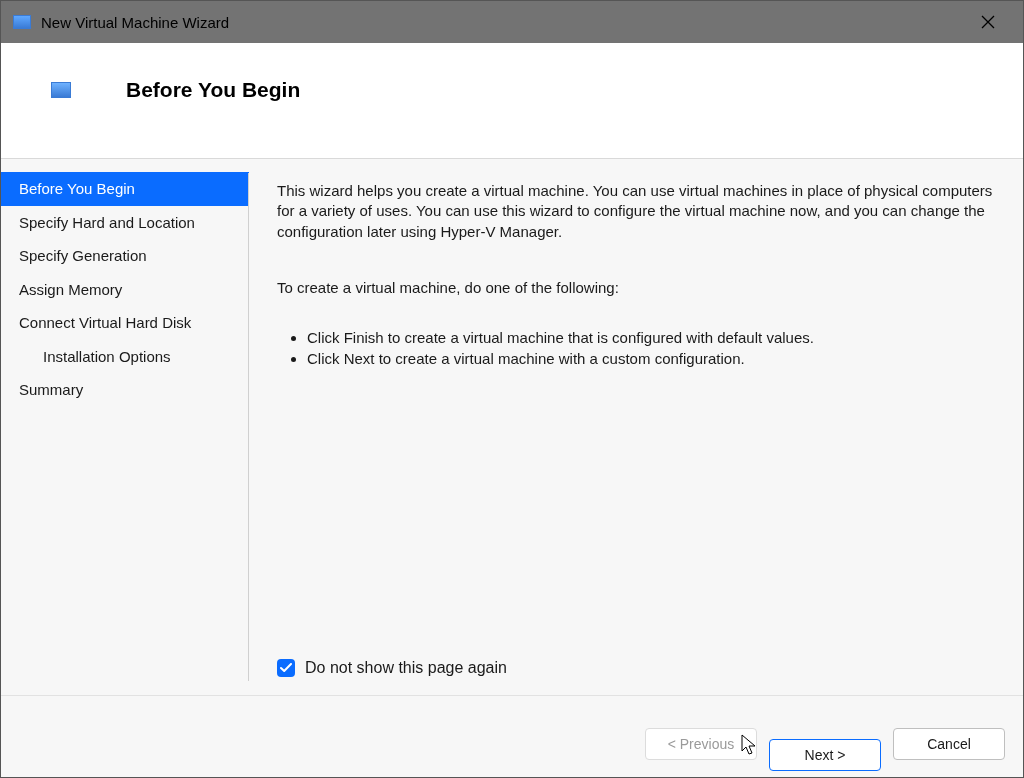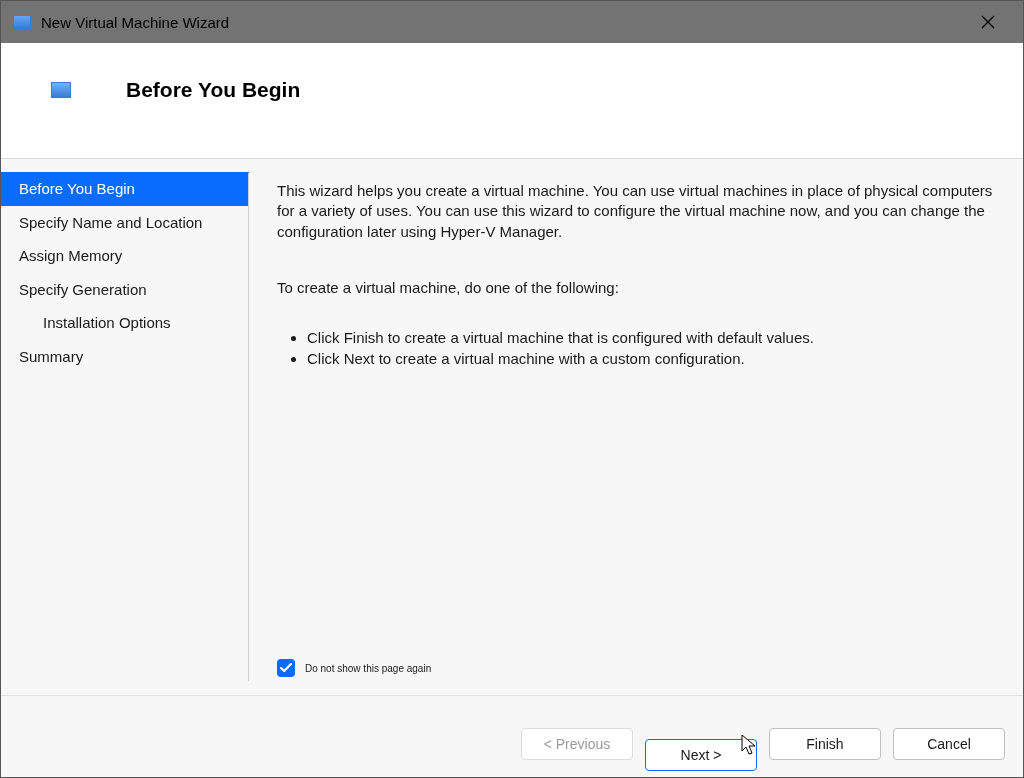--- a/index.html
+++ b/index.html
@@ -26,21 +26,21 @@
 
     .content { flex: 1; padding: 22px 30px 14px 28px; display:flex; flex-direction:column;gap:19px; }
     .content p.para { font-size: 15px; color: #1a1a1a; line-height: 1.35; margin-bottom: 18px; }
     .content p.lead { font-size: 15px; color: #1a1a1a; margin-bottom: 12px; }
     .content ul { margin-left: 30px; }
     .content li { font-size: 15px; color: #1a1a1a; line-height: 1.4; list-style: disc; }
 
     .chk-row { margin-top:auto; display:flex; align-items:center; gap:10px; padding-bottom:4px; }
     .chk { width:18px; height:18px; border-radius:4px; background:#0a6cff; display:flex; align-items:center; justify-content:center; }
     .chk svg { width:12px; height:10px; }
-    .chk-label { font-size:10px; color:#1a1a1a; }
+    .chk-label { font-size:16px; color:#1a1a1a; }
 
     .footer { height: 96px; display:flex; align-items:center; justify-content:flex-end; gap:12px; padding:0 18px; background:#f7f7f7; border-top:1px solid #e2e2e2; }
     .btn { width:112px; height:32px; font-size:14px; background:#fff; border:1px solid #bfbfbf; border-radius:4px; color:#1a1a1a; cursor:pointer; }
     .btn.disabled { color:#9a9a9a; border-color:#dcdcdc; cursor:default; }
     .btn.primary { border:1.5px solid #0a6cff;margin-top:22px; }
 
     .cursor { position:absolute; left:740px; top:733px; pointer-events:none; }
   </style>
 </head>
 <body>
@@ -58,23 +58,24 @@
 <div class="header-band">
   <div class="big-icon"></div>
   <div class="header-title">Before You Begin</div>
 </div>
 
 <div class="divider"></div>
 
 <div class="body-area">
   <div class="sidebar" id="sidebar">
       <div class="side-item selected">Before You Begin</div>
-      <div class="side-item">Specify Name and Location</div>
+      <div class="side-item">Specify Hard and Location</div>
+      <div class="side-item">Specify Generation</div>
       <div class="side-item">Assign Memory</div>
-      <div class="side-item">Specify Generation</div>
+      <div class="side-item">Connect Virtual Hard Disk</div>
       <div class="side-item indent">Installation Options</div>
       <div class="side-item">Summary</div>
     </div>
   <div class="content">
     <p class="para">This wizard helps you create a virtual machine. You can use virtual machines in place of physical computers for a variety of uses. You can use this wizard to configure the virtual machine now, and you can change the configuration later using Hyper-V Manager.</p>
     <p class="lead">To create a virtual machine, do one of the following:</p>
     <ul id="bullets">
         <li>Click Finish to create a virtual machine that is configured with default values.</li>
         <li>Click Next to create a virtual machine with a custom configuration.</li>
       </ul>
@@ -85,19 +86,18 @@
           </svg>
       </div>
       <span class="chk-label">Do not show this page again</span>
     </div>
   </div>
 </div>
 
 <div class="footer">
   <button class="btn disabled">&lt; Previous</button>
   <button class="btn primary">Next &gt;</button>
-  <button class="btn">Finish</button>
   <button class="btn">Cancel</button>
 </div>
 
 <svg class="cursor" width="18" height="22" viewBox="0 0 18 22">
   <path d="M1 1 L1 17 L5 13 L8 20 L11 19 L8 12 L14 12 Z" fill="#fff" stroke="#000" stroke-width="1"></path>
 </svg>
 
 </body></html>

